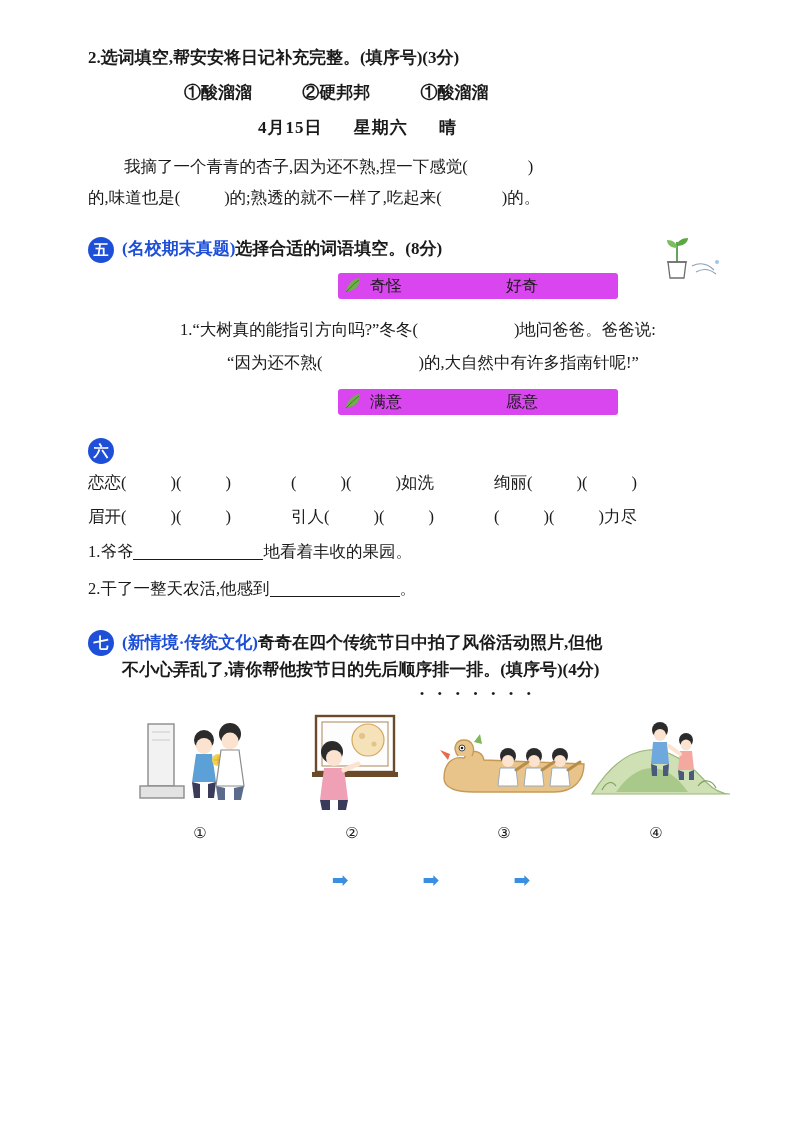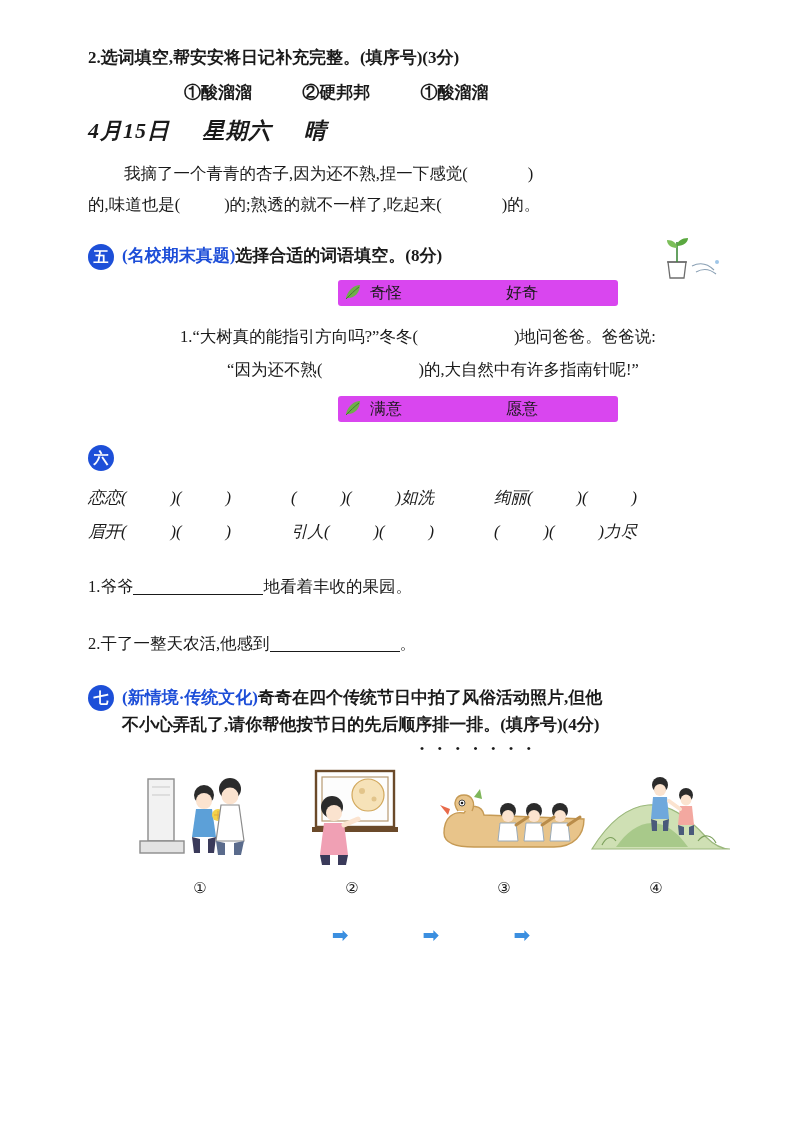--- a/index.html
+++ b/index.html
@@ -45,24 +45,24 @@
   .q2-title { font-size: 17px; font-weight: bold; }
   .q2-options {
     margin-top: 12px;
     margin-left: 96px;
     font-size: 17px;
     font-weight: bold;
   }
   .q2-options span { margin-right: 46px; }
   .q2-date {
     margin-top: 12px;
-    font-size: 22px;
+    margin-left: 170px;
+    font-size: 17px;
     font-weight: bold;
     letter-spacing: 1px;
-    font-style: italic;
   }
   .q2-date span { margin-right: 26px; }
   .q2-body {
     margin-top: 12px;
     font-size: 16.5px;
     line-height: 1.9;
   }
   .q2-body .row1 { margin-left: 36px; }
   .q2-body .row2 { margin-left: 0px; }
 
@@ -122,28 +122,27 @@
 
   .wb-wrap { margin-left: 120px; }
 
   
   .five-body { margin-top: 14px; font-size: 16.5px; line-height: 2.0; text-align: center; }
   .five-body .l1 { }
   .five-body .l2 { margin-left: 30px; }
 
   
   .six-grid {
-    margin-top: 10px;
+    margin-top: 2px;
     font-size: 16.5px;
     line-height: 2.05;
-    font-style: italic;
   }
   .six-row { white-space: nowrap; }
   .six-row .cell { display: inline-block; }
-  .six-fill { margin-top: 22px; font-size: 16.5px; line-height: 2.1; }
+  .six-fill { margin-top: 2px; font-size: 16.5px; line-height: 2.1; }
 
   
   .seven-head-text { font-size: 17px; font-weight: bold; line-height: 1.62; }
   .seven-line2 { margin-left: 0px; }
 
   .dots {
     text-align: center;
     letter-spacing: 5px;
     font-size: 13px;
     color: #1a1a1a;

